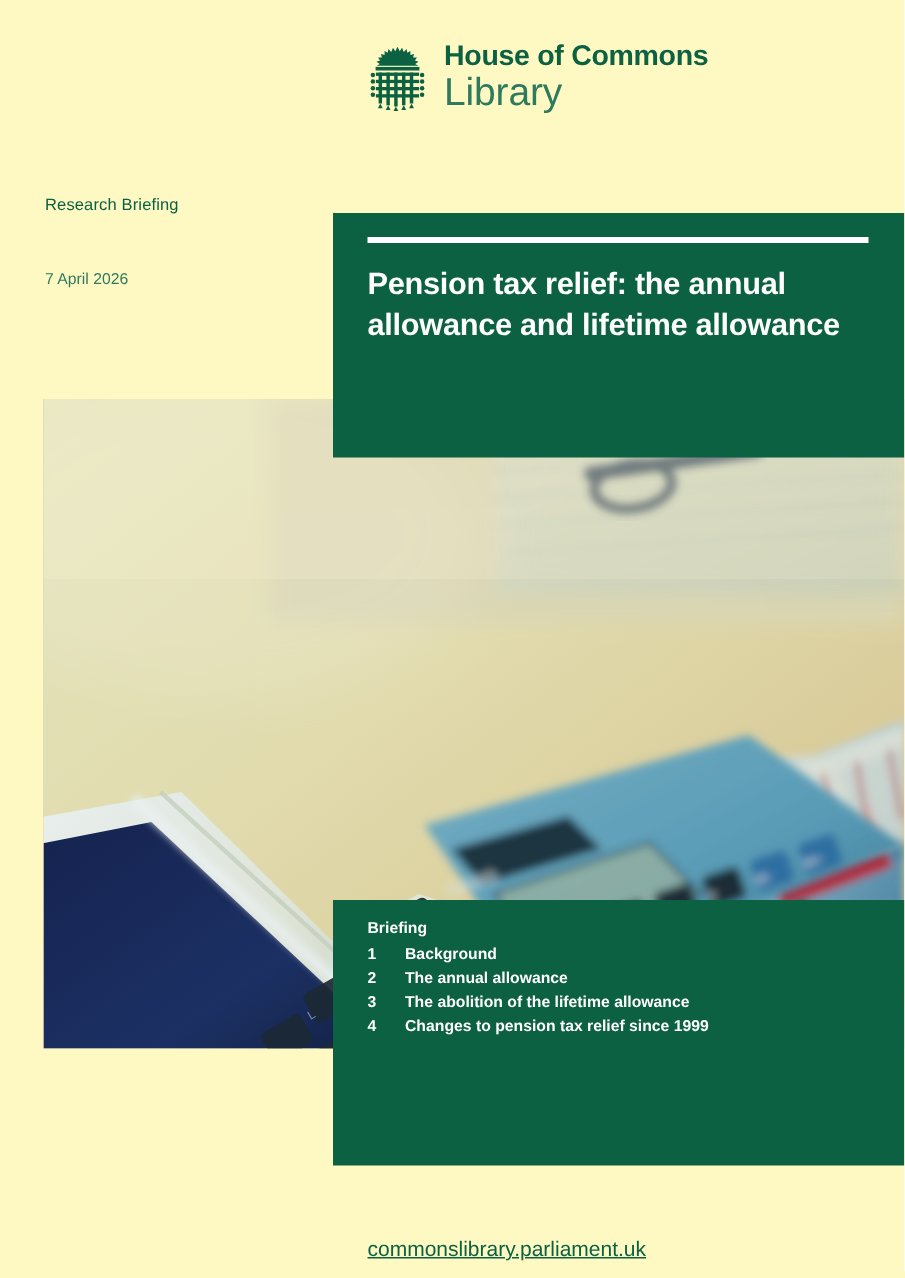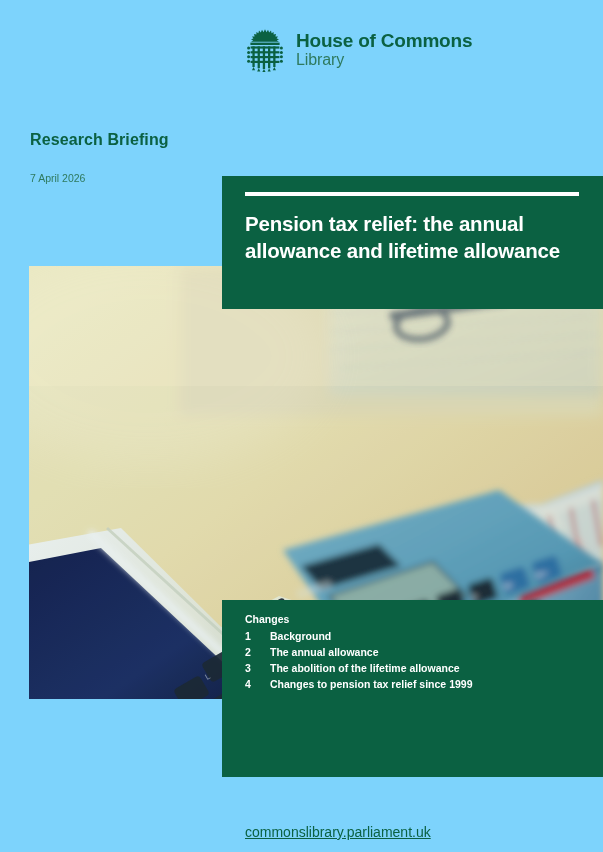--- a/index.html
+++ b/index.html
@@ -9,21 +9,21 @@
     width: 603px;
     height: 852px;
     background: #ffffff;
     font-family: "Liberation Sans", sans-serif;
   }
 
   .page {
     position: relative;
     width: 603px;
     height: 852px;
-    background: #7dd3fc;
+    background: #fef9c3;
     overflow: hidden;
     padding-left: 30px;
   }
 
   
   .masthead {
     position: absolute;
     left: 245px;
     top: 28px;
     display: flex;
@@ -37,41 +37,41 @@
     line-height: 1.06;
   }
   .wordmark .line1 {
     font-size: 19px;
     font-weight: bold;
     color: #0b6142;
     letter-spacing: -0.2px;
     white-space: nowrap;
   }
   .wordmark .line2 {
-    font-size: 16px;
+    font-size: 26px;
     font-weight: normal;
     color: #2f7a5e;
     letter-spacing: -0.1px;
   }
 
   
   .meta {
     position: absolute;
     left: 30px;
     top: 131px;
     width: 180px;
   }
   .meta .kicker {
-    font-size: 16px;
-    font-weight: bold;
+    font-size: 11px;
+    font-weight: normal;
     color: #0b6142;
     letter-spacing: 0.1px;
   }
   .meta .date {
-    margin-top: 23px;
+    margin-top: 37px;
     font-size: 10.5px;
     color: #2f7a5e;
   }
   .meta .author {
     margin-top: 21px;
     font-size: 10.5px;
     color: #2f7a5e;
   }
 
   
@@ -85,23 +85,22 @@
     background: #c9bfa8;
   }
   .photo svg { display: block; width: 100%; height: 100%; }
 
   
   .title-panel {
     position: absolute;
     left: 222px;
     top: 142px;
     width: 381px;
-    height: 133px;
+    height: 163px;
     background: #0b6142;
-    margin-top: 34px;
   }
   .title-rule {
     position: absolute;
     left: 23px;
     top: 16px;
     width: 334px;
     height: 4px;
     background: #ffffff;
   }
   .title-text {
@@ -390,21 +389,21 @@
     </svg>
   </div>
 
   <div class="title-panel">
     <div class="title-rule"></div>
     <div class="title-text">Pension tax relief: the annual allowance and lifetime allowance</div>
   </div>
 
   <div class="summary-panel">
     <div class="summary-inner">
-      <div class="summary-heading">Changes</div>
+      <div class="summary-heading">Briefing</div>
 
       <div class="toc-row">
         <span class="toc-num">1</span>
         <span class="toc-label">Background</span>
       </div>
       <div class="toc-row">
         <span class="toc-num">2</span>
         <span class="toc-label">The annual allowance</span>
       </div>
       <div class="toc-row">

